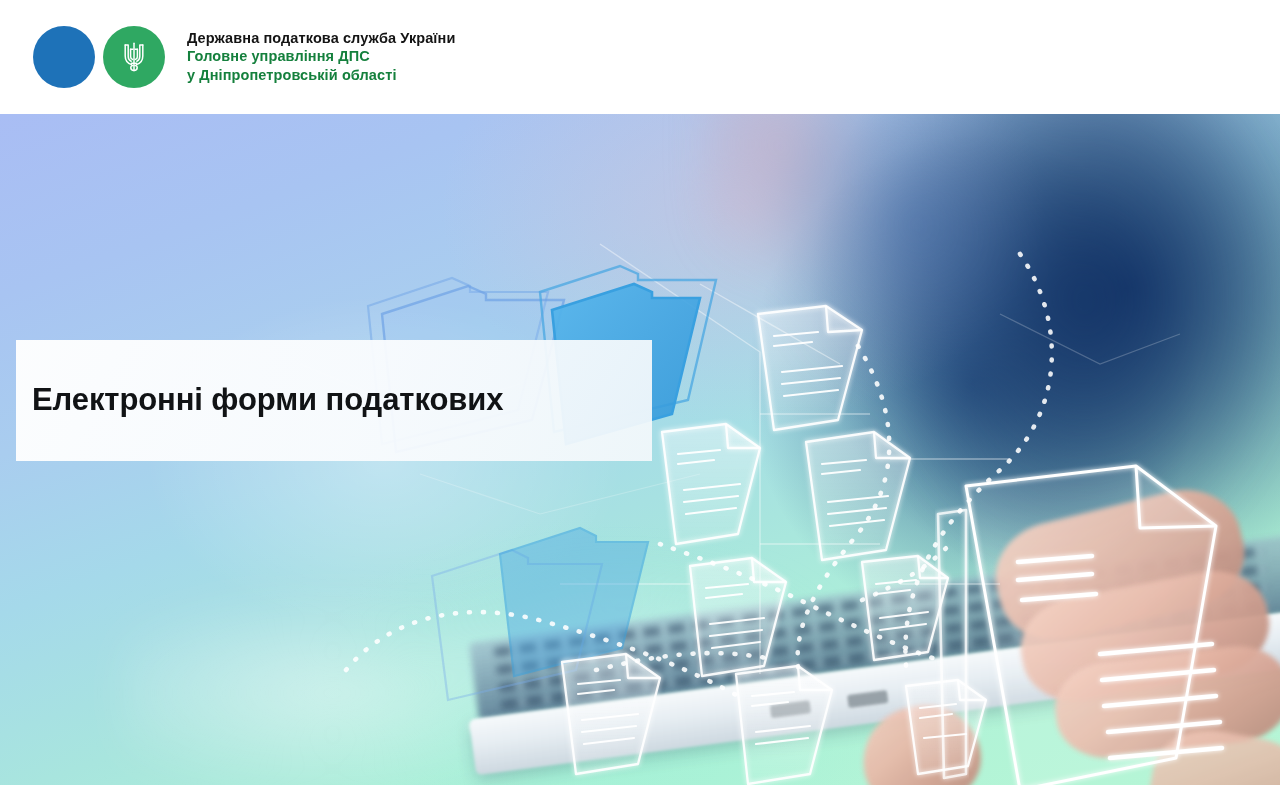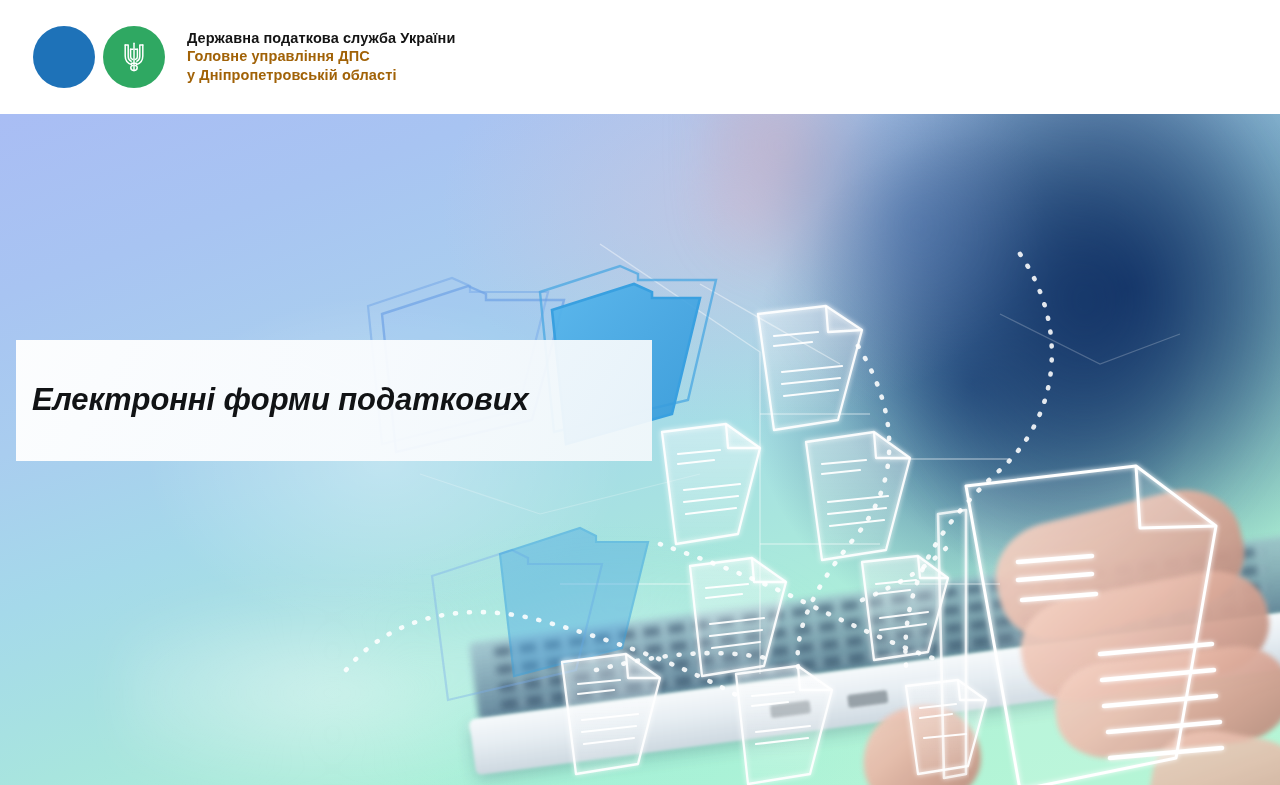--- a/index.html
+++ b/index.html
@@ -33,21 +33,21 @@
   }
   .logo-circle-green svg { display:block; }
 
   .header-text { margin-left:14px; flex:1 1 auto; }
   .header-line1 {
     font-size:14.5px; font-weight:bold; color:#141414;
     letter-spacing:.1px; line-height:1.25; white-space:nowrap;
   }
   .header-line2 {
     margin-top:0;
-    font-size:14.5px; font-weight:bold; color:#a16207;
+    font-size:14.5px; font-weight:bold; color:#15803d;
     letter-spacing:.1px; line-height:1.32; white-space:pre-line;
   }
 
   
   .hero {
     position:absolute; left:0; top:114px; width:1280px; height:671px;
     overflow:hidden;
     background:
       
       radial-gradient(ellipse 420px 300px at 58% 14%, rgba(214,190,215,.50), rgba(214,190,215,0) 72%),
@@ -60,21 +60,20 @@
       radial-gradient(ellipse 300px 330px at 76% 40%, rgba(26,66,125,.70), rgba(26,66,125,0) 75%),
       
       linear-gradient(160deg,
         #a9bdf4 0%,
         #a8c4f2 16%,
         #a9cdef 30%,
         #a5d9ea 44%,
         #a8e5de 60%,
         #aef2d7 76%,
         #b7f6d6 100%);
-    font-style: italic;
   }
 
   
   .bg-person {
     position:absolute; right:-40px; top:-60px; width:620px; height:560px;
     background:
       radial-gradient(ellipse 210px 260px at 34% 30%, rgba(62,104,166,.55), rgba(62,104,166,0) 70%),
       radial-gradient(ellipse 300px 380px at 62% 44%, rgba(17,48,99,.80), rgba(17,48,99,0) 72%),
       radial-gradient(ellipse 150px 200px at 12% 16%, rgba(196,168,190,.55), rgba(196,168,190,0) 72%);
     filter:blur(18px);

